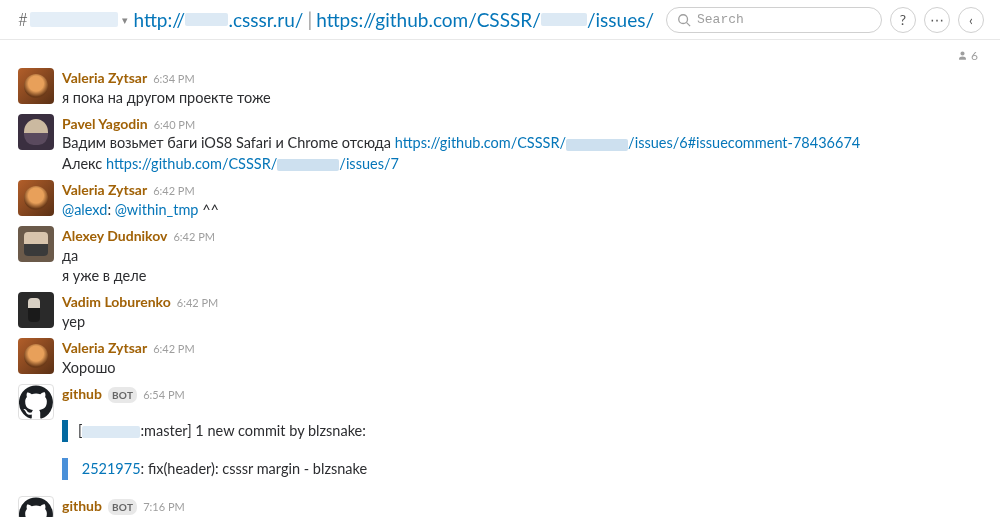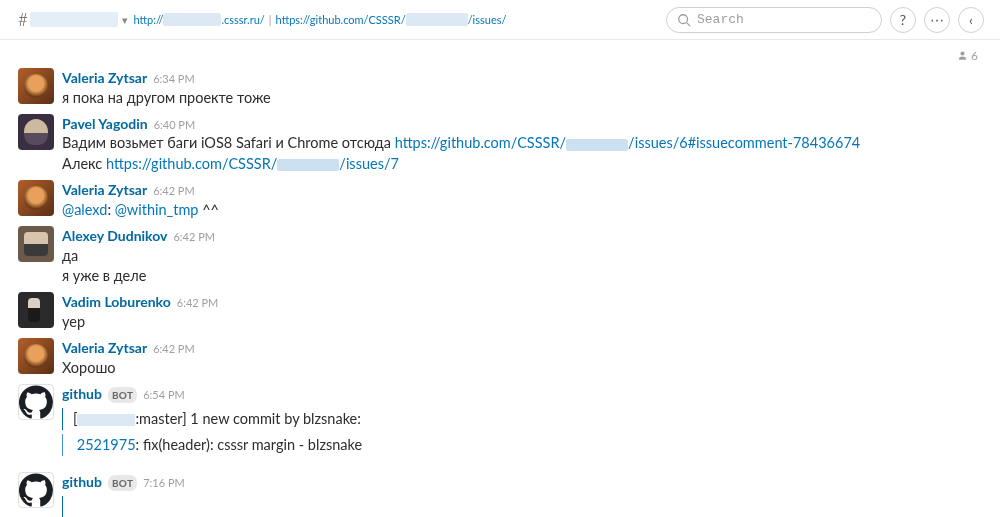--- a/index.html
+++ b/index.html
@@ -27,21 +27,21 @@
     border-radius: 2px;
     margin-left: 2px;
     vertical-align: middle;
   }
   .chev { margin: 0 6px 0 4px; color: #888; font-size: 11px; }
   .topic {
     flex: 1;
     display: flex;
     align-items: center;
     color: #0576b9;
-    font-size: 11px;
+    font-size: 19px;
     overflow: hidden;
     white-space: nowrap;
   }
   .topic .sep { color: #9e9e9e; margin: 0 4px; }
   .topic .plain { color: #0576b9; }
   .blur-sm {
     display: inline-block;
     background: #dce9f4;
     border-radius: 2px;
     vertical-align: middle;
@@ -92,36 +92,36 @@
   .avatar {
     width: 36px; height: 36px;
     border-radius: 4px;
     margin-right: 8px;
     flex-shrink: 0;
     background: #555;
   }
   .avatar svg { width:36px; height:36px; border-radius:4px; }
   .body { flex:1; padding-top: 0px; line-height: 1.4; }
   .hdrline { display:flex; align-items:baseline; gap:6px; }
-  .author { font-weight: 700; color: #0369a1; font-size: 14px; }
+  .author { font-weight: 700; color: #a16207; font-size: 14px; }
   .ts { font-size: 11px; color: #9e9e9e; }
   .bot-tag {
     background: #e8e8e8; color: #666;
     font-size: 10px; font-weight: 700;
     padding: 1px 4px; border-radius: 7px;
     letter-spacing: 0.3px;
   }
   .text { font-size: 14.5px; color: #2c2d30; }
   .text .link { color: #0576b9; }
   .text .mention { color: #0576b9; }
   .subtext { }
   .attachment {
-    border-left: 1px solid #0369a1;
+    border-left: 6px solid #0369a1;
     padding: 1px 0 1px 10px;
-    margin-top: 4px;
+    margin-top: 16px;
   }
   .attachment.gh { border-left-color: #4a90d9; }
   .av-tiger { background: linear-gradient(135deg,#b35f2a,#5a3015); position:relative; }
   .av-tiger::after{content:"";position:absolute;inset:6px;border-radius:50%;background:radial-gradient(circle at 50% 40%,#e8a05a 40%,#6b3a18 70%);}
   .av-monk { background: #3a2f40; position:relative;}
   .av-monk::after{content:"";position:absolute;left:6px;top:5px;width:24px;height:26px;border-radius:50% 50% 40% 40%;background:linear-gradient(#cbb9a0 55%,#5a4a5e 55%);}
   .av-alex { background:#6b5a4a; position:relative;}
   .av-alex::after{content:"";position:absolute;left:6px;top:6px;width:24px;height:24px;border-radius:4px;background:linear-gradient(#d8c4ac 50%,#3a3a3a 50%);}
   .av-vadim { background:#2a2a2a; position:relative;}
   .av-vadim::after{content:"";position:absolute;left:10px;top:6px;width:12px;height:24px;background:linear-gradient(#d8d0c4 40%,#1a1a1a 40%);border-radius:4px;}

